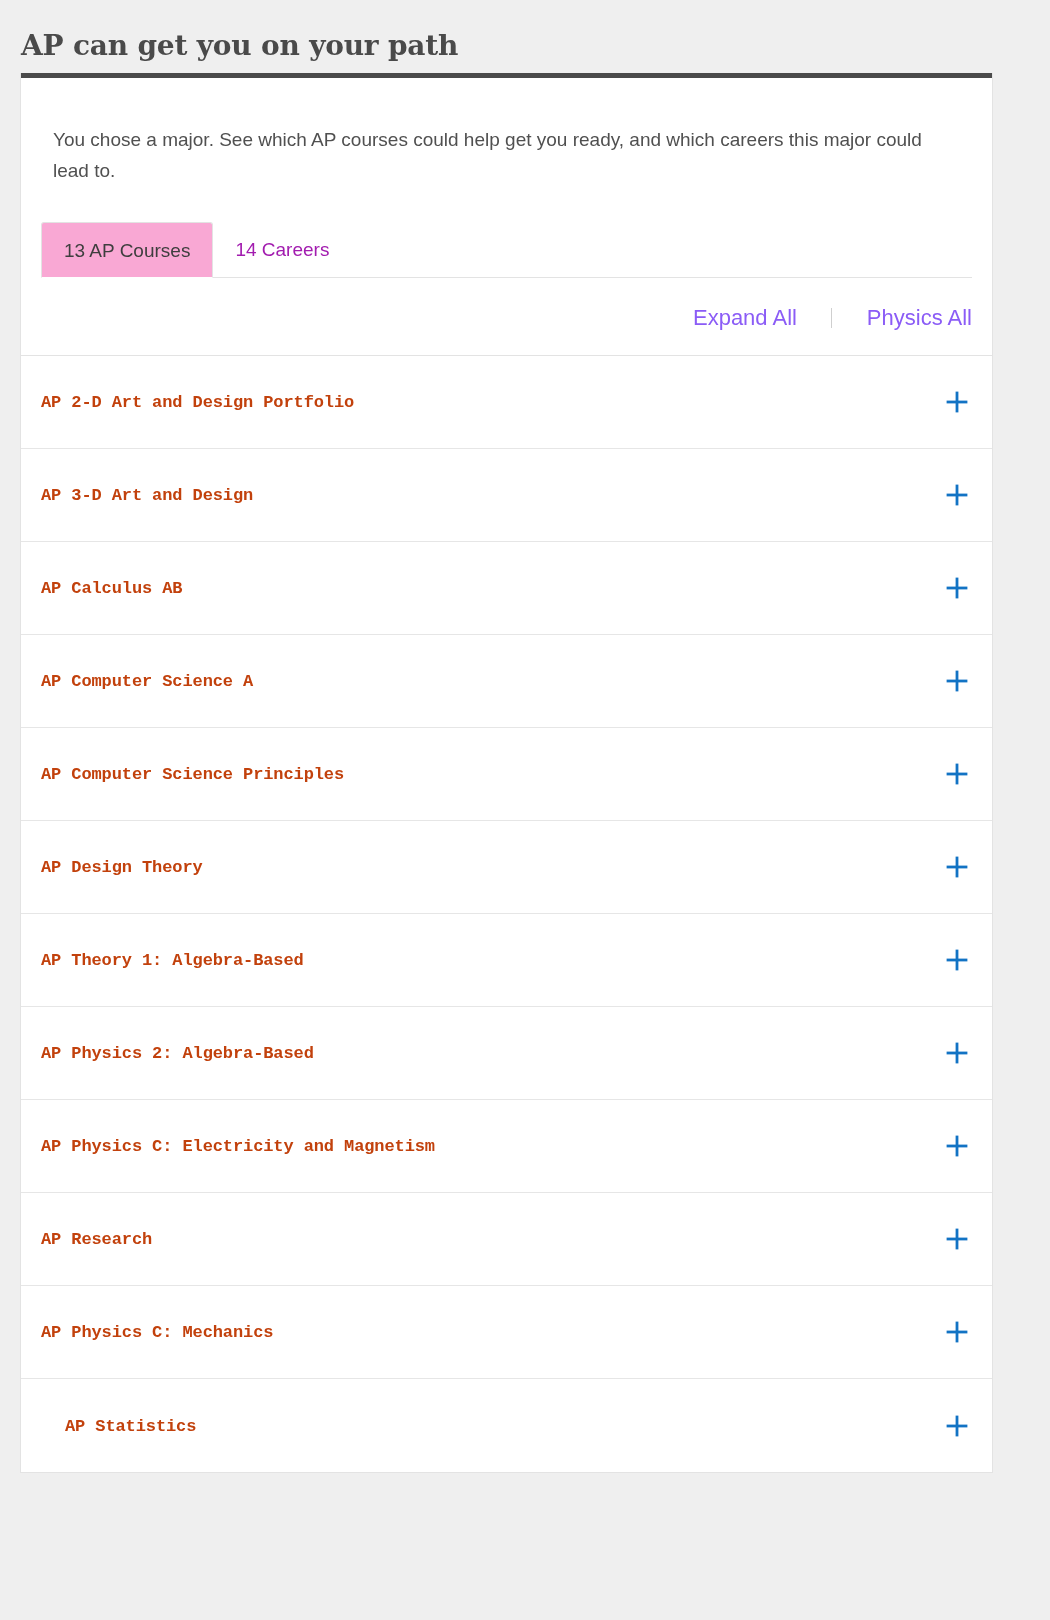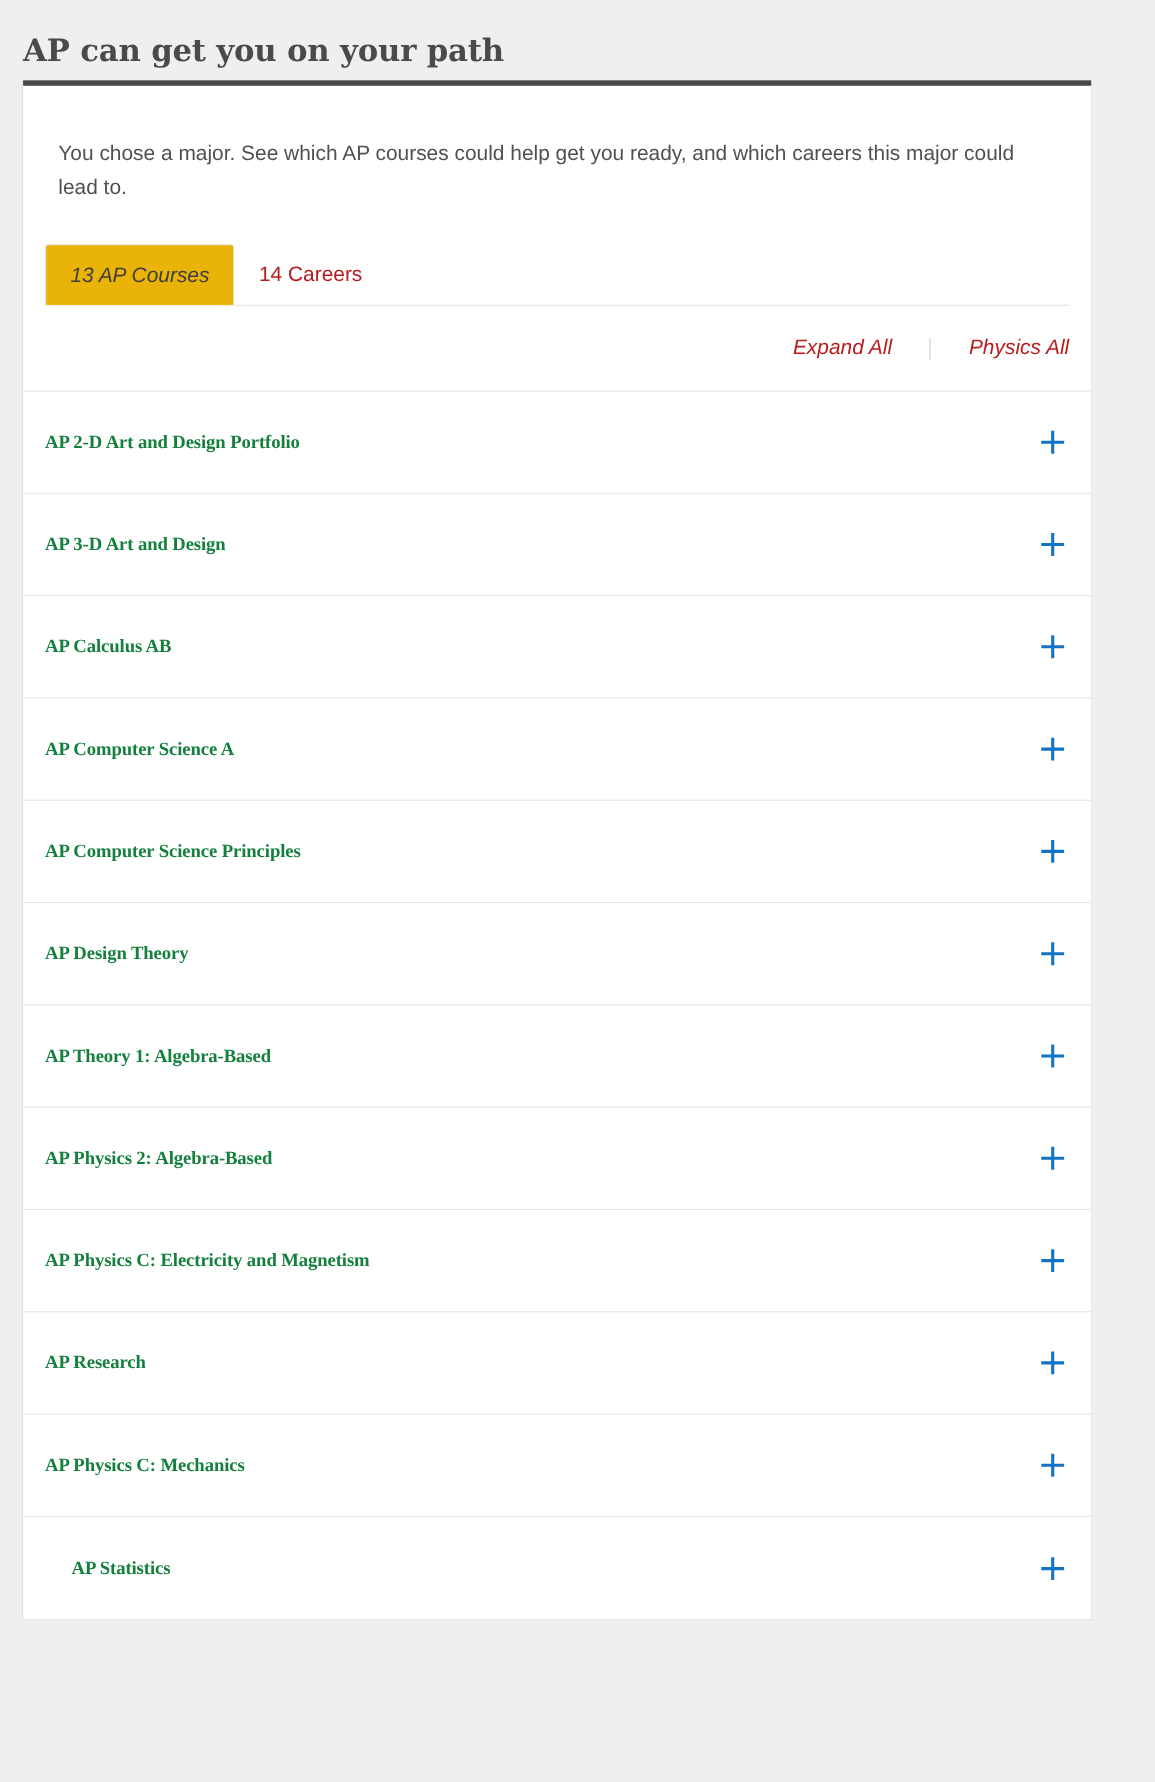--- a/index.html
+++ b/index.html
@@ -88,29 +88,28 @@
     line-height: 56px;
     box-sizing: border-box;
     font-size: 19px;
     padding: 0 22px;
     vertical-align: top;
     cursor: pointer;
     z-index: 2;
   }
   .tab.active {
     color: #3e3e3e;
-    background: #eab308;
+    background: #f9a8d4;
     border: 1px solid #e3e3e3;
     border-bottom: 1px solid #ffffff;
     border-radius: 3px 3px 0 0;
     margin-bottom: -1px;
-    font-style: italic;
   }
   .tab.inactive {
-    color: #b91c1c;
+    color: #a21caf;
   }
 
   
   .toolbar {
     position: relative;
     height: 78px;
     box-sizing: border-box;
     text-align: right;
     padding-right: 20px;
   }
@@ -123,26 +122,25 @@
     height: 1px;
     background: #e3e3e3;
   }
   .toolbar-inner {
     display: inline-block;
     line-height: 78px;
     white-space: nowrap;
   }
   .toolbar-link {
     display: inline-block;
-    font-size: 19px;
-    color: #b91c1c;
+    font-size: 22px;
+    color: #8b5cf6;
     cursor: pointer;
     vertical-align: middle;
     line-height: normal;
-    font-style: italic;
   }
   .toolbar-sep {
     display: inline-block;
     width: 1px;
     height: 20px;
     background: #cfcfcf;
     margin: 0 30px;
     vertical-align: middle;
   }
 
@@ -159,24 +157,24 @@
   }
   .acc-row:last-child {
     border-bottom: none;
     margin-left: 24px;
   }
   .acc-label {
     position: absolute;
     left: 20px;
     top: 50%;
     transform: translateY(-50%);
-    font-family: Liberation Serif, serif;
+    font-family: Liberation Mono, monospace;
     font-size: 17px;
     font-weight: bold;
-    color: #15803d;
+    color: #c2410c;
     letter-spacing: -0.1px;
     white-space: nowrap;
   }
   .acc-toggle {
     position: absolute;
     right: 22px;
     top: 50%;
     transform: translateY(-50%);
     width: 26px;
     height: 26px;

